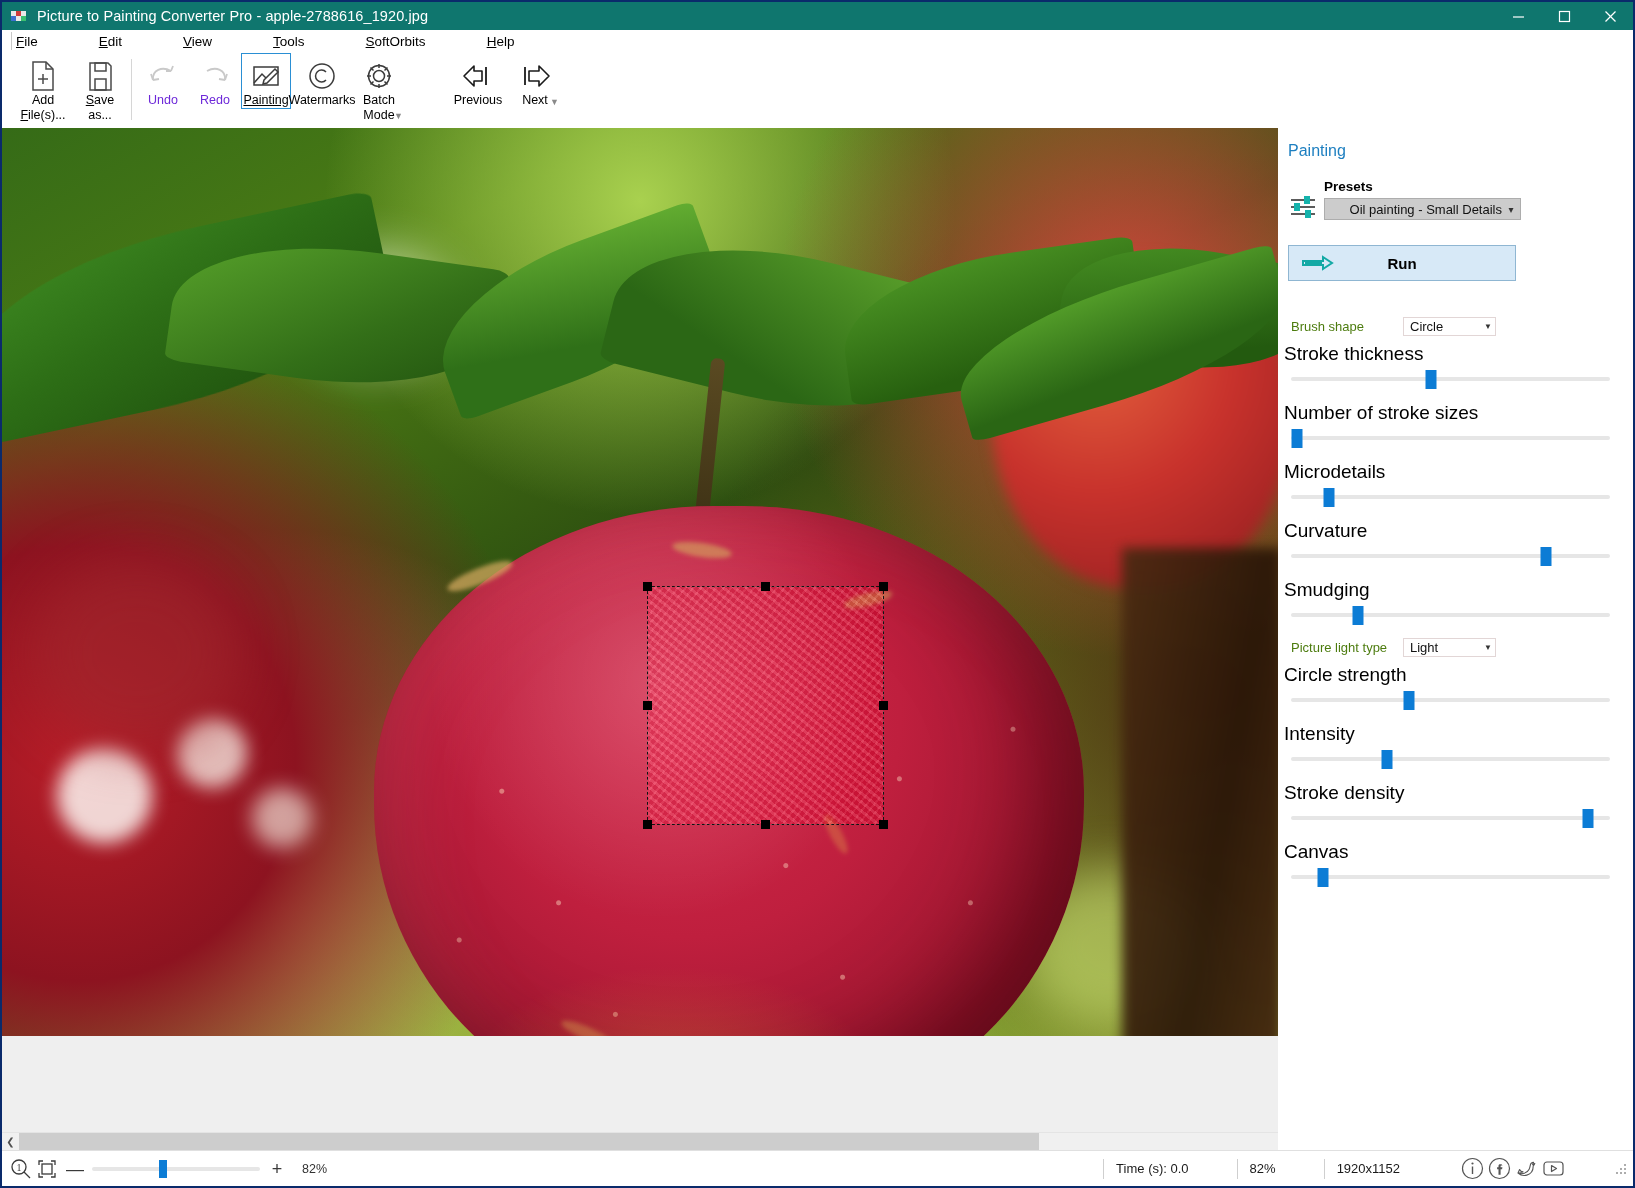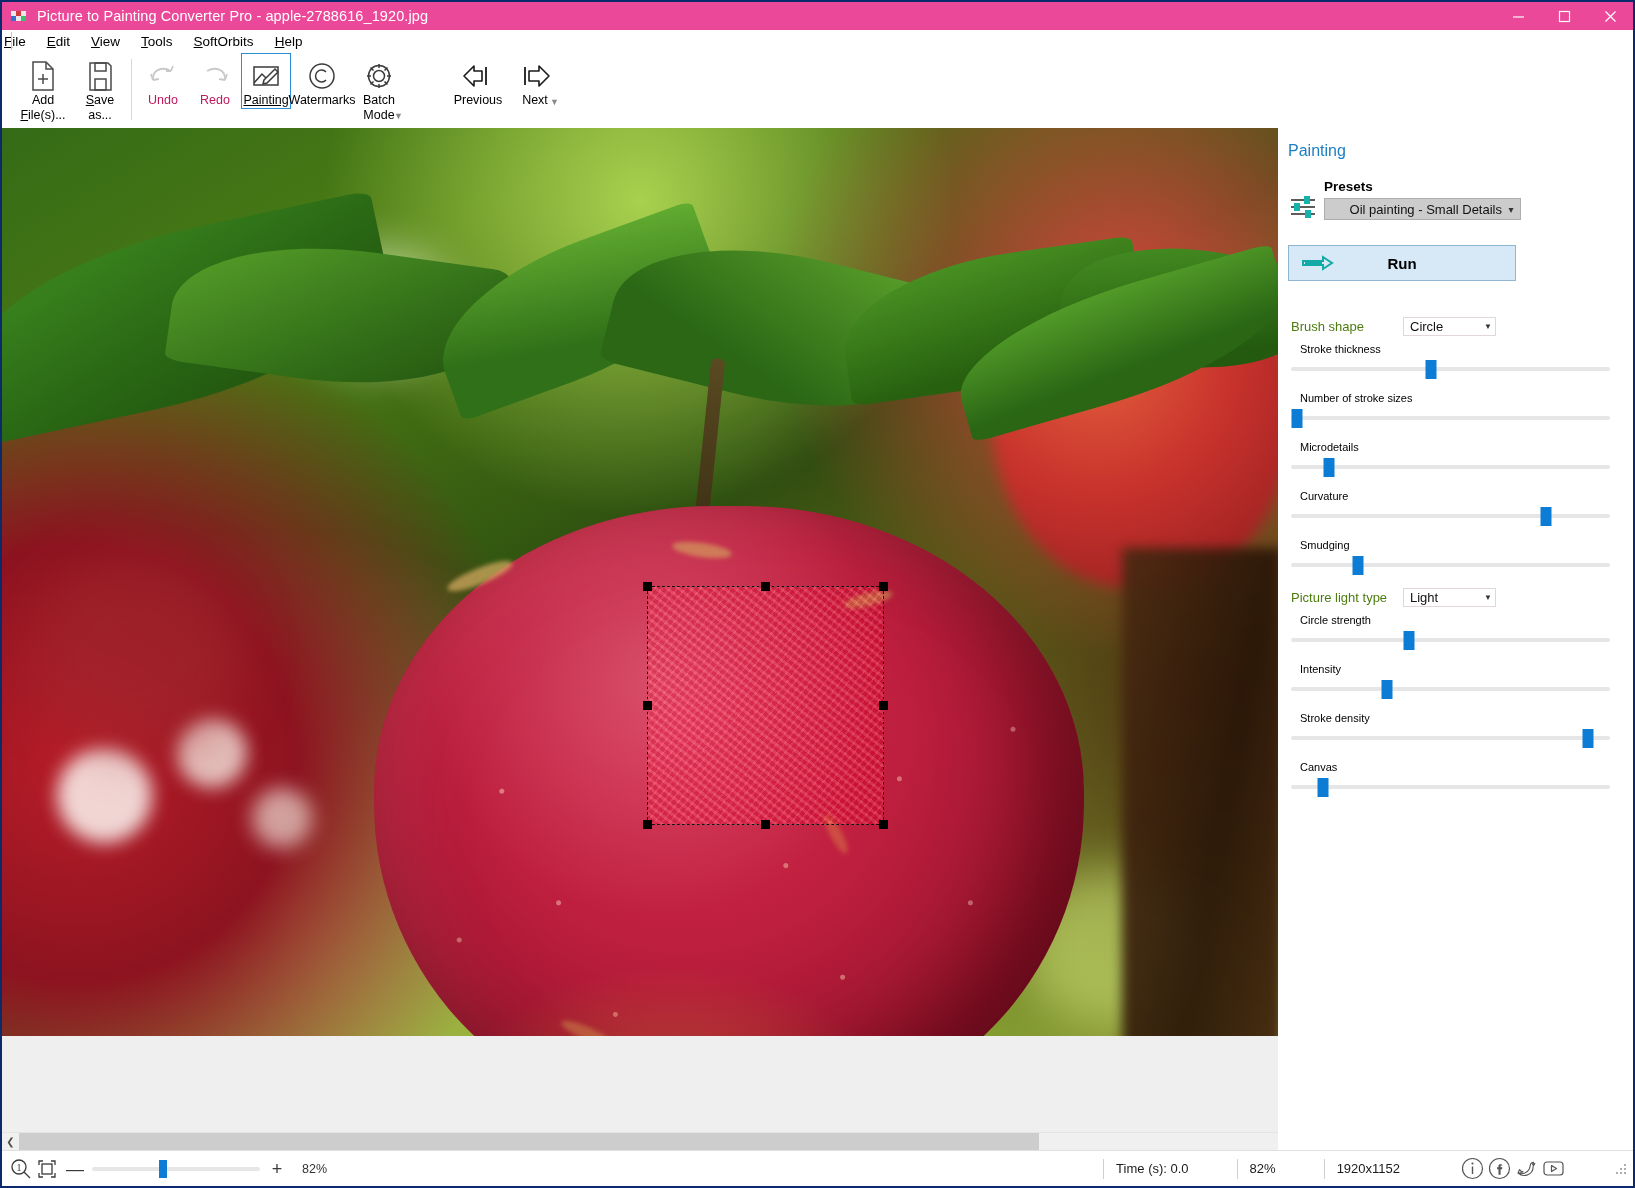--- a/index.html
+++ b/index.html
@@ -12,21 +12,21 @@
   .app{
     position:relative;width:1635px;height:1188px;
     box-sizing:border-box;
     border:2px solid #0a2a6b;
     background:#ffffff;
     display:flex;flex-direction:column;
   }
 
   
   .titlebar{
-    height:28px;flex:0 0 28px;background:#ec4899;
+    height:28px;flex:0 0 28px;background:#0f766e;
     display:flex;align-items:center;position:relative;
   }
   .tb-icon{
     width:18px;height:16px;margin-left:9px;margin-right:8px;
     position:relative;flex:0 0 18px;
   }
   .tb-icon .sq{position:absolute;width:5px;height:5px;}
   .tb-title{
     color:#ffffff;font-size:14.5px;letter-spacing:.1px;
     white-space:nowrap;
@@ -34,21 +34,21 @@
   .wbtns{position:absolute;right:0;top:0;height:28px;display:flex;}
   .wbtn{
     width:46px;height:28px;display:flex;align-items:center;justify-content:center;
     color:#ffffff;font-size:14px;
   }
   .wbtn svg{display:block;}
 
   
   .menubar{
     height:23px;flex:0 0 23px;background:#ffffff;
-    display:flex;align-items:center;padding-left:2px;
+    display:flex;align-items:center;padding-left:14px;gap:40px;
   }
   .menuitem{
     font-size:13.5px;color:#000000;margin-right:21px;white-space:nowrap;
   }
   .menuitem u{text-decoration:underline;}
   .menu-caret{
     position:absolute;left:9px;top:30px;width:1px;height:18px;background:#c8c8c8;
   }
 
   
@@ -64,21 +64,21 @@
   .tbutton.wide{width:62px;min-width:62px;}
   .tbutton.sel{
     border:1px solid #2a8fd4;background:#ffffff;
     width:50px;min-width:50px;padding-top:5px;
   }
   .ticon{height:34px;display:flex;align-items:center;justify-content:center;}
   .tlabel{
     font-size:12.5px;color:#000000;line-height:13.5px;text-align:center;
     margin-top:1px;white-space:nowrap;
   }
-  .tlabel.dis{color:#be185d;}
+  .tlabel.dis{color:#6d28d9;}
   .tlabel u{text-decoration:underline;}
   .tsep{width:1px;align-self:stretch;margin:6px 5px 8px 5px;background:#d6d6d6;}
   .tgap{width:42px;}
   .grp-arrow{
     position:absolute;bottom:2px;right:2px;font-size:9px;color:#8a8a8a;
     line-height:8px;
   }
 
   
   .mainrow{flex:1 1 auto;display:flex;min-height:0;}
@@ -164,21 +164,21 @@
   .ctrls{padding:36px 0 0 0;}
   .row-h{display:flex;align-items:center;padding-left:13px;margin-bottom:7px;}
   .row-h .rl{font-size:13px;color:#4d7c0f;width:112px;}
   .small-combo{
     width:93px;height:19px;box-sizing:border-box;background:#ffffff;
     border:1px solid #e2d6d6;display:flex;align-items:center;padding-left:6px;
     font-size:13px;color:#111;position:relative;
   }
   .small-combo .sv{flex:1 1 auto;}
   .small-combo .sc{width:14px;text-align:center;font-size:8px;color:#333;}
-  .sl-label{font-size:11px;color:#000;padding-left:22px;margin-bottom:4px;}
+  .sl-label{font-size:19px;color:#000;padding-left:6px;margin-bottom:4px;}
   .sl-wrap{position:relative;height:20px;margin:0 23px 13px 13px;}
   .sl-track{
     position:absolute;left:0;right:0;top:8px;height:4px;background:#e6e6e6;
     border-radius:2px;
   }
   .sl-thumb{
     position:absolute;top:1px;width:11px;height:19px;background:#0c7cd5;
     transform:translateX(-50%);
   }
 

